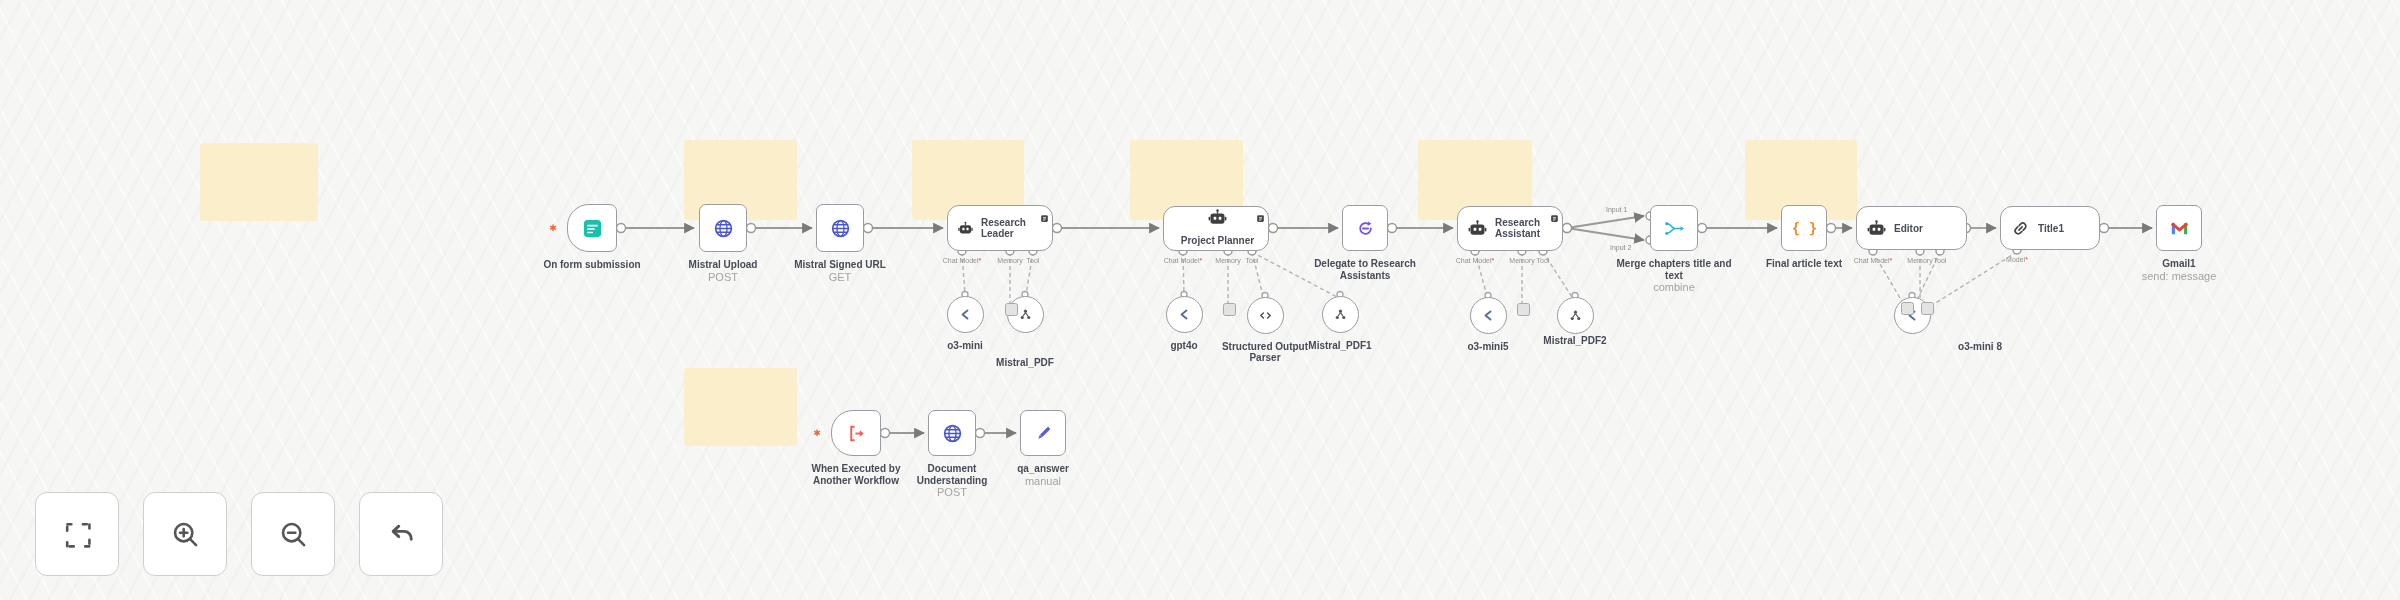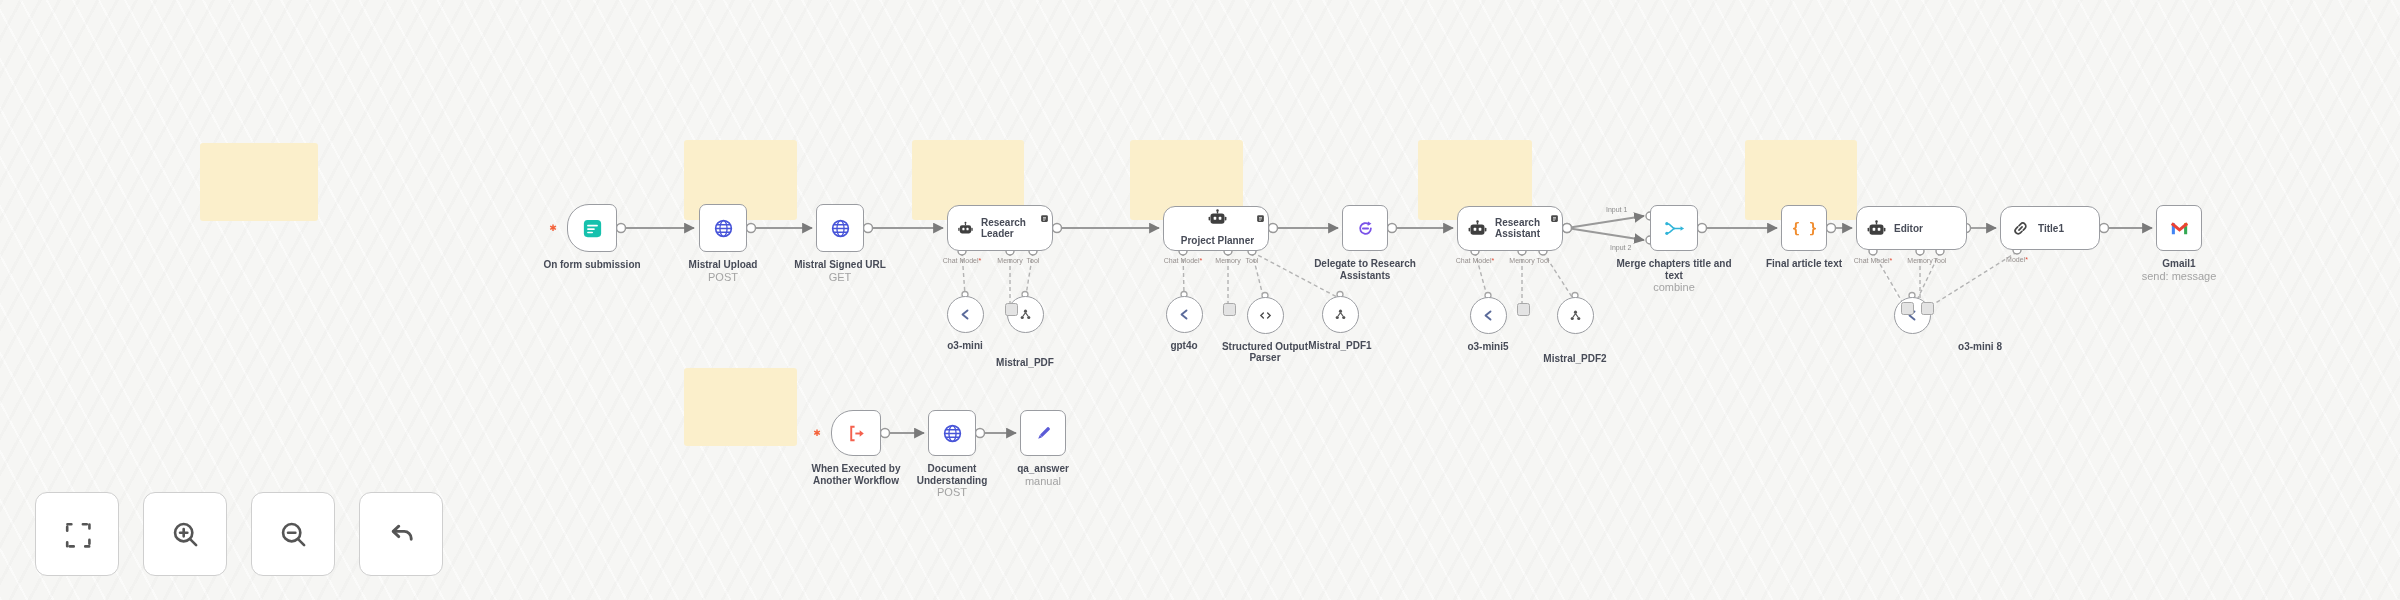--- a/index.html
+++ b/index.html
@@ -341,21 +341,21 @@
     </div>
     <div class="nlabel" style="left: 1488px; top: 340.5px; width: 80px;">o3-mini5</div>
     <div class="node circle" style="left: 1556.5px; top: 296.5px; width: 37px; height: 37px;">
       <svg width="17" height="17" viewBox="0 0 24 24">
         <circle cx="12" cy="7.3" r="2.2" fill="#555"></circle>
         <circle cx="7.4" cy="16.2" r="2.2" fill="#555"></circle>
         <circle cx="16.6" cy="16.2" r="2.2" fill="#555"></circle>
         <path d="M12 9.4l-3.6 4.8M12 9.4l3.6 4.8" stroke="#555" stroke-width="1.5"></path>
       </svg>
     </div>
-    <div class="nlabel" style="left: 1575px; top: 353px; width: 90px;">Mistral_PDF2</div>
+    <div class="nlabel" style="left: 1575px; top: 335px; width: 90px;">Mistral_PDF2</div>
     <div class="node circle" style="left: 1893.5px; top: 296.5px; width: 37px; height: 37px;">
       <svg width="17" height="17" viewBox="0 0 24 24">
         <path d="M14.8 6.3L7.8 12l7 5.7" stroke="#5a6a9a" stroke-width="2.7" fill="none" stroke-linecap="round" stroke-linejoin="round"></path>
       </svg>
     </div>
     <div class="nlabel" style="left: 1980px; top: 340.5px; width: 80px;">o3-mini 8</div>
     <div class="node trigger" style="left: 831px; top: 410px; width: 50px; height: 46px;">
       <svg width="23" height="23" viewBox="0 0 24 24">
         <path d="M10 5H6.5v14H10" stroke="#f4604d" stroke-width="2" fill="none"></path>
         <path d="M10.8 12h6.4" stroke="#f4604d" stroke-width="2"></path>

